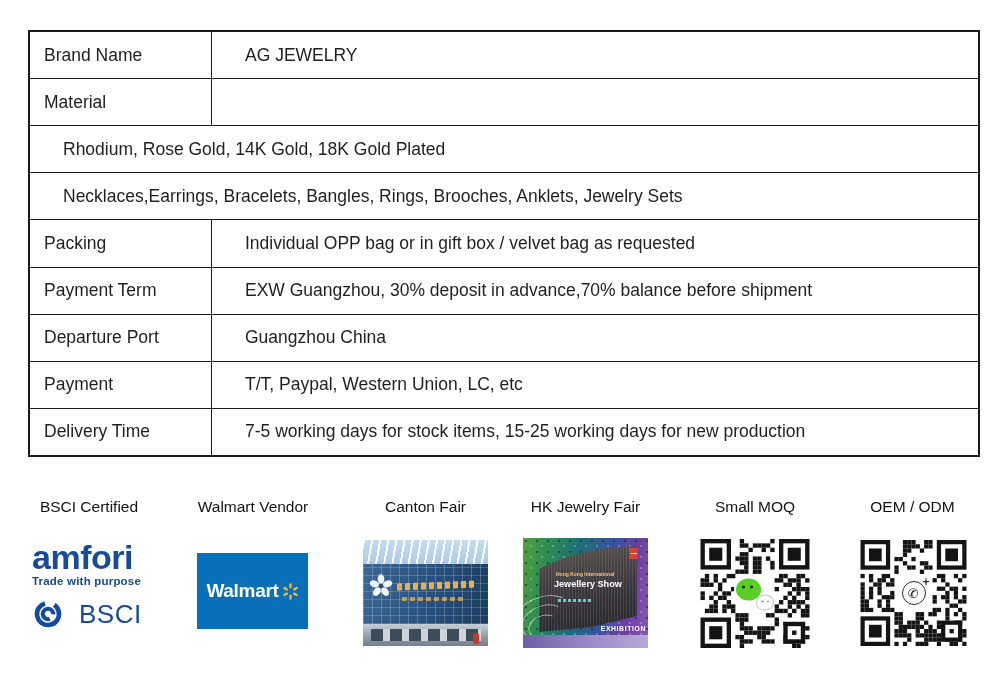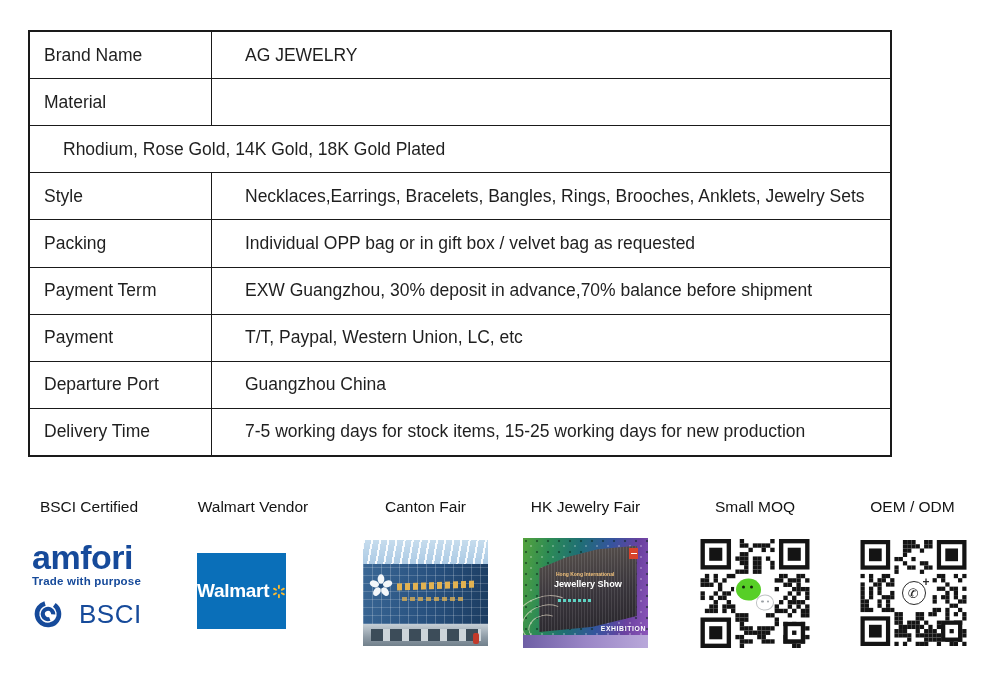--- a/index.html
+++ b/index.html
@@ -1,20 +1,20 @@
 <!DOCTYPE html>
 <html style="--amfori-blue: #164a9a; --walmart-blue: #0a6fb9; --walmart-yellow: #fdbb30;"><head>
 <meta charset="utf-8">
 <style>
   html,body{margin:0;padding:0;background:#fff;}
   .page{position:relative;width:1000px;height:677px;background:#fff;overflow:hidden;
         font-family:"Liberation Sans",sans-serif;color:#1f1f1f;}
 
   
-  .spec{position:absolute;left:28px;top:30px;width:864px;height:427px;
+  .spec{position:absolute;left:28px;top:30px;width:952px;height:427px;
         border:2px solid #1a1a1a;box-sizing:border-box;display:flex;flex-direction:column;}
   .t-row{flex:1;display:flex;border-bottom:1.5px solid #1a1a1a;}
   .t-row:last-child{border-bottom:none;}
   .t-label{width:182px;flex:0 0 182px;border-right:1.5px solid #1a1a1a;
            display:flex;align-items:center;padding-left:14px;box-sizing:border-box;
            font-size:17.5px;}
   .t-value{flex:1;display:flex;align-items:center;padding-left:33px;box-sizing:border-box;
            font-size:17.5px;white-space:nowrap;}
 
   
@@ -33,21 +33,21 @@
   .amfori-word{font-size:34px;font-weight:700;line-height:30px;letter-spacing:-.5px;
                color:var(--amfori-blue,#164a9a);}
   .amfori-tag{font-size:11.5px;font-weight:700;margin-top:3px;letter-spacing:.2px;
               color:var(--amfori-blue,#164a9a);}
   .bsci-row{position:absolute;left:0;top:56px;display:flex;align-items:center;gap:15px;}
   .spiral{width:32px;height:32px;}
   .spiral circle{stroke:var(--amfori-blue,#164a9a);fill:none;}
   .bsci-text{font-size:26px;font-weight:400;letter-spacing:.5px;color:var(--amfori-blue,#164a9a);}
 
   
-  .walmart-box{position:absolute;left:5px;top:55px;width:89px;height:76px;
+  .walmart-box{position:absolute;left:5px;top:55px;width:111px;height:76px;
                background:var(--walmart-blue,#0a6fb9);display:flex;align-items:center;
                justify-content:center;gap:3px;}
   .walmart-text{color:#fff;font-size:19px;font-weight:700;letter-spacing:-.3px;}
   .spark{width:17px;height:17px;}
   .spark rect{fill:var(--walmart-yellow,#fdbb30);}
 
   
   .photo{position:absolute;overflow:hidden;background:#9db6c9;}
 
   
@@ -134,38 +134,37 @@
       <div class="t-label">Brand Name</div>
       <div class="t-value">AG JEWELRY</div>
     </div>
     <div class="t-row">
       <div class="t-label">Material</div>
     </div>
     <div class="t-row">
       <div class="t-value">Rhodium, Rose Gold, 14K Gold, 18K Gold Plated</div>
     </div>
     <div class="t-row">
-      <div class="t-label">Style</div>
       <div class="t-value">Necklaces,Earrings, Bracelets, Bangles, Rings, Brooches, Anklets, Jewelry Sets</div>
     </div>
     <div class="t-row">
       <div class="t-label">Packing</div>
       <div class="t-value">Individual OPP bag or in gift box / velvet bag as requested</div>
     </div>
     <div class="t-row">
       <div class="t-label">Payment Term</div>
       <div class="t-value">EXW Guangzhou, 30% deposit in advance,70% balance before shipment</div>
     </div>
     <div class="t-row">
+      <div class="t-label">Departure Port</div>
+      <div class="t-value">Guangzhou China</div>
+    </div>
+    <div class="t-row">
       <div class="t-label">Payment</div>
       <div class="t-value">T/T, Paypal, Western Union, LC, etc</div>
-    </div>
-    <div class="t-row">
-      <div class="t-label">Departure Port</div>
-      <div class="t-value">Guangzhou China</div>
     </div>
     <div class="t-row">
       <div class="t-label">Delivery Time</div>
       <div class="t-value">7-5 working days for stock items, 15-25 working days for new production</div>
     </div>
   </div>
 
   <div class="cert" id="cert-bsci">
     <div class="cert-title">BSCI Certified</div>
     <div class="amfori">

